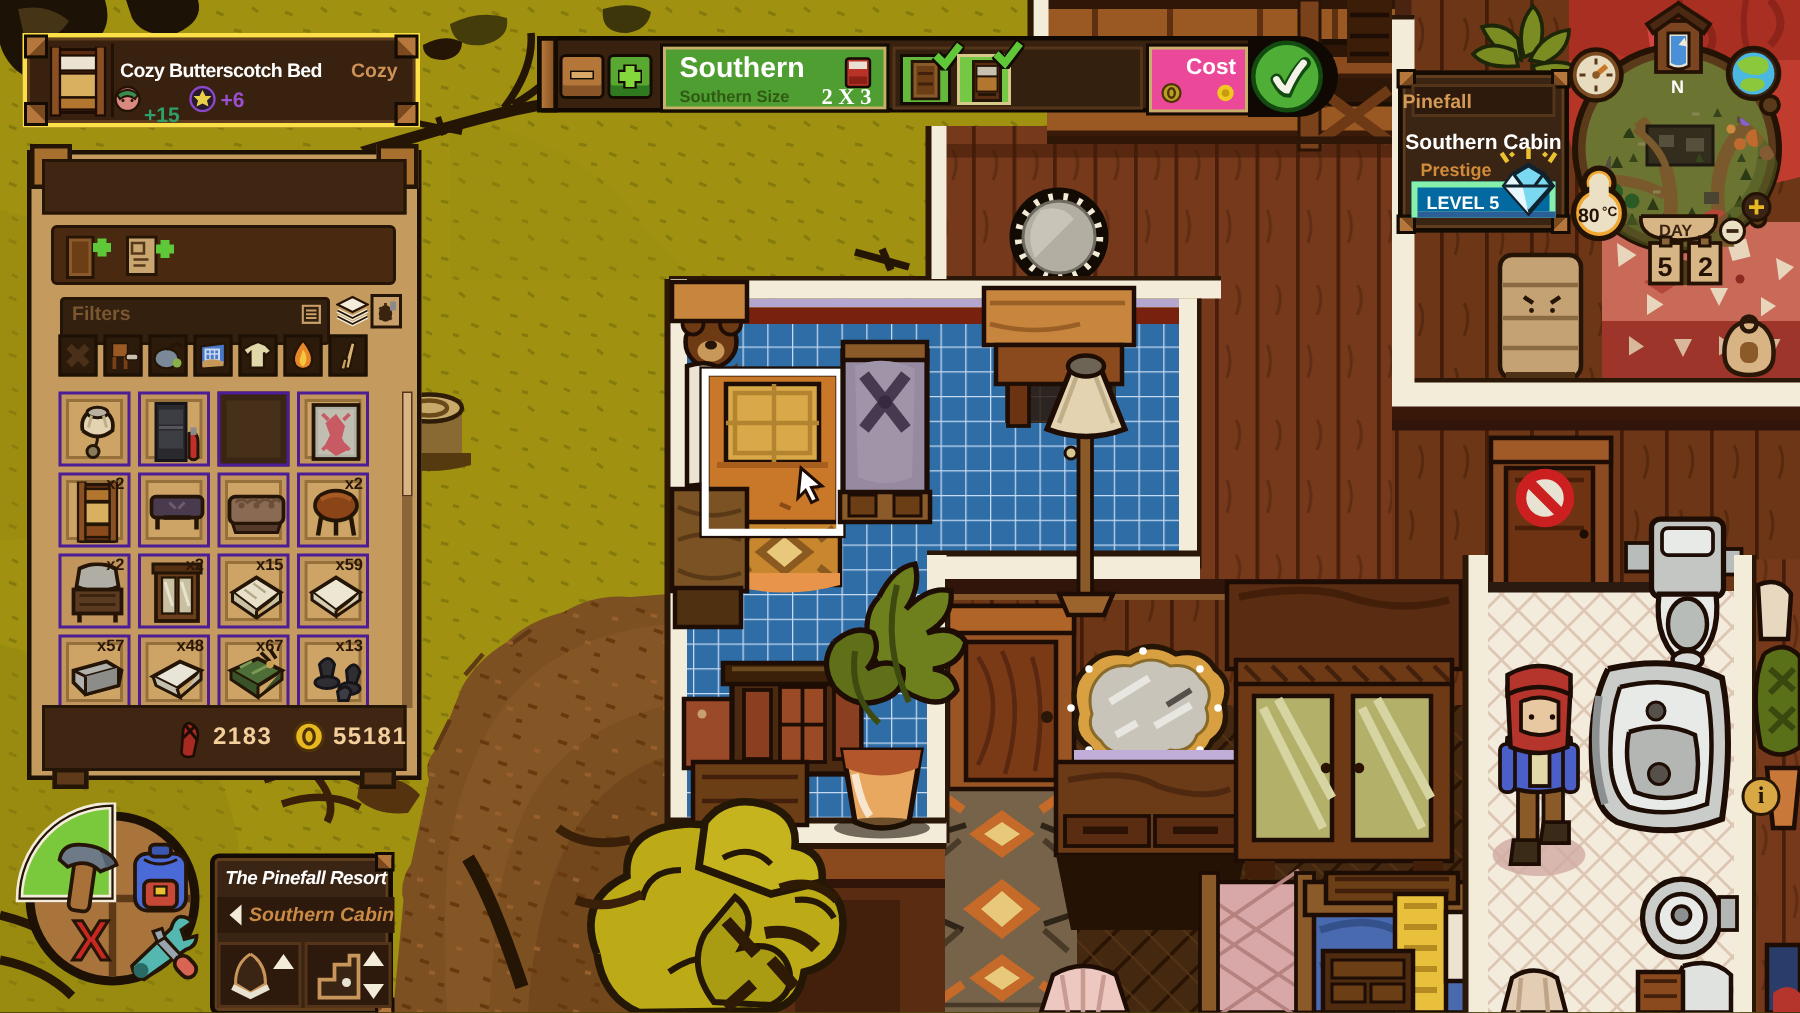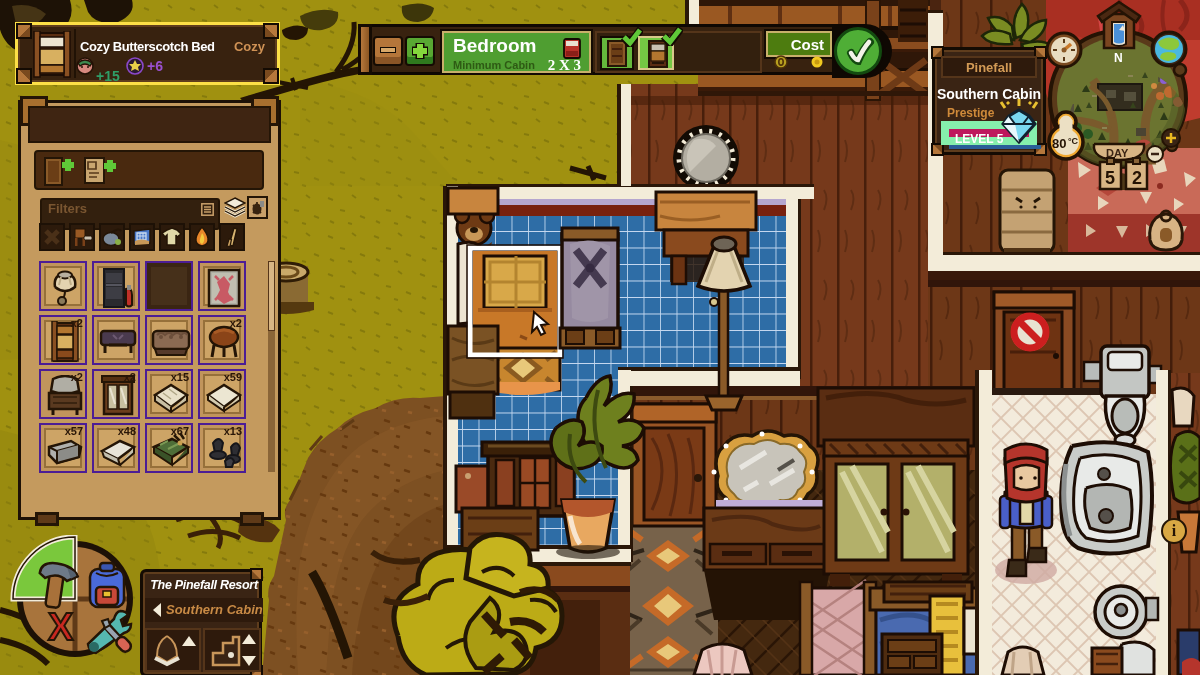--- a/index.html
+++ b/index.html
@@ -796,40 +796,52 @@
             <path d="M26 14 q6 -8 9 1 l-3 9 l-5 0 z" fill="#2e2e33" stroke="#16161a" stroke-width="2"></path>
             <ellipse cx="28" cy="26" rx="7" ry="4" fill="#2e2e33" stroke="#16161a" stroke-width="2"></ellipse>
             <path d="M20 28 q6 -6 9 0 l-2 6 l-6 0 z" fill="#3d3d44" stroke="#16161a" stroke-width="2"></path>
           </svg>
     </div>
 
     <div class="abs" style="left:229px;top:3px;width:7px;height:211px;background:#8a6538;"></div>
     <div class="abs" style="left:229px;top:3px;width:7px;height:70px;background:#d8b584;border:1px solid #55351a;"></div>
   </div>
 
+  <div class="abs" style="left:7px;top:367px;width:243px;height:44px;background:#3f2512;border:2px solid #241506;">
+    <svg class="abs" style="left:86px;top:8px" width="20" height="28" viewBox="0 0 20 28">
+          <path d="M10 2 q6 2 6 8 l-3 14 q-6 2 -8 -2 l1 -14 q0 -5 4 -6" fill="#a82a20" stroke="#1d0d04" stroke-width="1.8"></path>
+          <path d="M8 4 L16 14 M14 4 L6 12" stroke="#1d0d04" stroke-width="2"></path>
+        </svg>
+    <div class="abs" style="left:112px;top:11px;font-size:16px;font-weight:bold;color:#f2cf9b;letter-spacing:1px;">2183</div>
+    <svg class="abs" style="left:165px;top:8px" width="22" height="22" viewBox="0 0 22 22">
+          <circle cx="11" cy="11" r="9.5" fill="#e8b820" stroke="#4f3208" stroke-width="2"></circle>
+          <ellipse cx="11" cy="11" rx="3.5" ry="5" fill="none" stroke="#4f3208" stroke-width="2.2"></ellipse>
+        </svg>
+    <div class="abs" style="left:192px;top:11px;font-size:16px;font-weight:bold;color:#f2cf9b;letter-spacing:1px;">55181</div>
+  </div>
 </div>
 
 <div class="abs" style="left:358px;top:24px;width:478px;height:51px;background:#38220f;border:3px solid #0f0803;border-radius:4px;">
 
   <div class="abs" style="left:-3px;top:-3px;width:14px;height:51px;background:linear-gradient(90deg,#b5773b,#8a5522);border:3px solid #140b03;"></div>
 
   <div class="abs" style="left:12px;top:9px;width:30px;height:30px;background:#b5763a;border:2.5px solid #140b03;border-radius:4px;box-shadow:inset 0 -7px 0 #8a5526;">
     <div class="abs" style="left:5px;top:9px;width:16px;height:6px;background:#d8a869;border:1.5px solid #140b03;"></div>
   </div>
 
   <div class="abs" style="left:44px;top:9px;width:30px;height:30px;background:#58a832;border:2.5px solid #140b03;border-radius:4px;box-shadow:inset 0 -7px 0 #2f7a1e;">
     <svg class="abs" style="left:3px;top:3px" width="20" height="20" viewBox="0 0 20 20">
           <path d="M10 2 v16 M2 10 h16" stroke="#140b03" stroke-width="9"></path>
           <path d="M10 3 v14 M3 10 h14" stroke="#84d83c" stroke-width="6"></path>
         </svg>
   </div>
 
   <div class="abs" style="left:81px;top:4px;width:149px;height:42px;background:#4f9e31;border:2px solid #c8b06a;outline:2px solid #140b03;">
-    <div class="abs" style="left:9px;top:2px;font-size:19px;font-weight:bold;color:#fff;">Bedroom</div>
-    <div class="abs" style="left:9px;top:26px;font-size:11px;font-weight:bold;color:#2e5a14;">Minimum Cabin</div>
+    <div class="abs" style="left:9px;top:2px;font-size:19px;font-weight:bold;color:#fff;">Southern</div>
+    <div class="abs" style="left:9px;top:26px;font-size:11px;font-weight:bold;color:#2e5a14;">Southern Size</div>
     <svg class="abs" style="left:119px;top:5px" width="18" height="21" viewBox="0 0 18 21">
           <rect x="1" y="1" width="16" height="19" rx="2" fill="#b83228" stroke="#140b03" stroke-width="1.8"></rect>
           <rect x="3" y="3" width="12" height="5" fill="#e8e0d0"></rect>
           <rect x="3" y="13" width="12" height="5" fill="#8a1f18"></rect>
         </svg>
     <div class="abs" style="right:8px;top:24px;font-size:15px;font-weight:bold;color:#fff;font-family:Liberation Serif, serif;">2 X 3</div>
   </div>
 
   <div class="abs" style="left:234px;top:4px;width:167px;height:42px;background:#33200e;border:2px solid #55351a;">
 
@@ -852,21 +864,21 @@
             <rect x="4" y="11" width="14" height="10" fill="#b3762f" stroke="#241506" stroke-width="1.2"></rect>
             <path d="M5 23 h12" stroke="#241506" stroke-width="2"></path>
           </svg>
     </div>
     <svg class="abs" style="left:64px;top:-7px" width="22" height="20" viewBox="0 0 22 20">
           <path d="M3 10 L9 17 L20 2" stroke="#140b03" stroke-width="8" fill="none"></path>
           <path d="M3 10 L9 16 L19 3" stroke="#5fc838" stroke-width="5" fill="none"></path>
         </svg>
   </div>
 
-  <div class="abs" style="left:405px;top:4px;width:66px;height:26px;background:#4d7c0f;border:2px solid #c8b06a;outline:2px solid #140b03;">
+  <div class="abs" style="left:405px;top:4px;width:66px;height:44px;background:#ec4899;border:2px solid #c8b06a;outline:2px solid #140b03;">
     <div class="abs" style="right:6px;top:3px;font-size:15px;font-weight:bold;color:#fff;">Cost</div>
     <svg class="abs" style="left:6px;top:22px" width="14" height="14" viewBox="0 0 14 14">
           <circle cx="7" cy="7" r="6" fill="#b8a020" stroke="#4f3208" stroke-width="1.5"></circle>
           <ellipse cx="7" cy="7" rx="2.2" ry="3.2" fill="none" stroke="#4f3208" stroke-width="1.6"></ellipse>
         </svg>
     <svg class="abs" style="right:7px;top:23px" width="12" height="12" viewBox="0 0 12 12">
           <circle cx="6" cy="6" r="5.5" fill="#f0c820"></circle>
           <circle cx="6" cy="6" r="2.5" fill="#c89a10"></circle>
         </svg>
   </div>
@@ -880,27 +892,27 @@
       </svg>
 </div>
 
 <div class="abs" style="left:932px;top:47px;width:114px;height:108px;background:#3a2414;border:3px solid #140b03;box-shadow:inset 0 0 0 2px #5f3d1d;">
   <div class="abs" style="left:-4px;top:-4px;width:13px;height:13px;background:linear-gradient(135deg,#b5773b 55%,#7a4a1e 56%);border:2px solid #140b03;"></div>
   <div class="abs" style="right:-4px;top:-4px;width:13px;height:13px;background:linear-gradient(225deg,#b5773b 55%,#7a4a1e 56%);border:2px solid #140b03;"></div>
   <div class="abs" style="left:-4px;bottom:-4px;width:13px;height:13px;background:linear-gradient(45deg,#b5773b 55%,#7a4a1e 56%);border:2px solid #140b03;"></div>
   <div class="abs" style="right:-4px;bottom:-4px;width:13px;height:13px;background:linear-gradient(315deg,#b5773b 55%,#7a4a1e 56%);border:2px solid #140b03;"></div>
 
   <div class="abs" style="left:6px;top:6px;width:96px;height:22px;background:#2e1a0c;border:2px solid #55351a;"></div>
-  <div class="abs" style="left:0;top:10px;width:100%;text-align:center;font-size:13px;font-weight:bold;color:#d29a55;">Pinefall</div>
+  <div class="abs" style="left:0;top:10px;width:100%;font-size:13px;font-weight:bold;color:#d29a55;">Pinefall</div>
 
   <div class="abs" style="left:0;top:36px;width:100%;text-align:center;font-size:14px;font-weight:bold;color:#fff;">Southern Cabin</div>
 
   <div class="abs" style="left:12px;top:56px;font-size:12px;font-weight:bold;color:#cf8a3a;">Prestige</div>
 
-  <div class="abs" style="left:6px;top:71px;width:96px;height:24px;background:#be185d;border:8px solid #86efac;">
+  <div class="abs" style="left:6px;top:71px;width:96px;height:24px;background:#0369a1;border:4px solid #86efac;">
     <div class="abs" style="left:6px;top:3px;font-size:12px;font-weight:bold;color:#fff;">LEVEL 5</div>
     <div class="abs" style="left:0px;top:16px;width:92px;height:4px;background:#2a5f98;"></div>
   </div>
 
   <svg class="abs" style="left:60px;top:48px" width="48" height="50" viewBox="0 0 48 50">
     <path d="M14 18 L24 12 L34 18 L40 26 L24 44 L8 26 Z" fill="#7ad8f0" stroke="#10222e" stroke-width="3"></path>
     <path d="M14 18 L20 26 L24 44 L8 26 Z" fill="#e8f8fc"></path>
     <path d="M8 26 L40 26 M14 18 L20 26 M34 18 L28 26" stroke="#10222e" stroke-width="2"></path>
     <path d="M10 10 L6 4 M24 8 L24 1 M38 10 L42 4 M14 6 l-2 -2 M34 6 l2 -2" stroke="#e8c030" stroke-width="3"></path>
   </svg>

